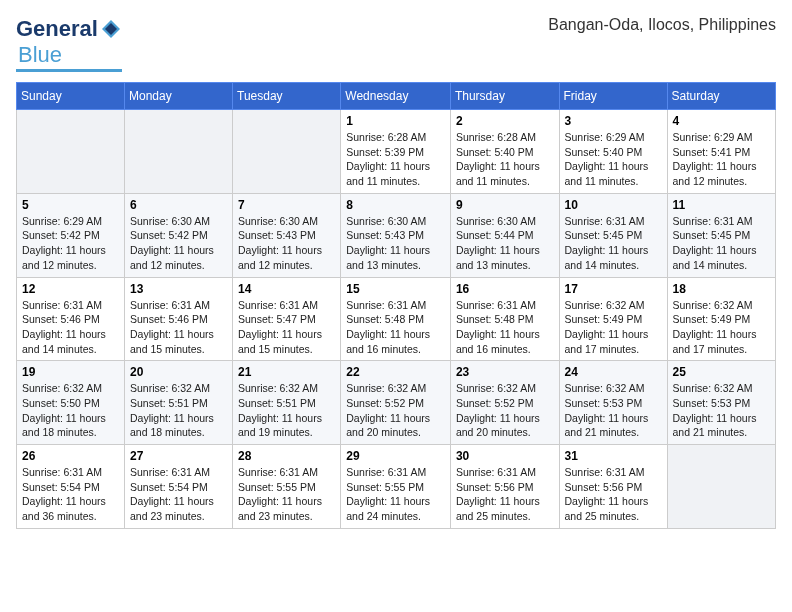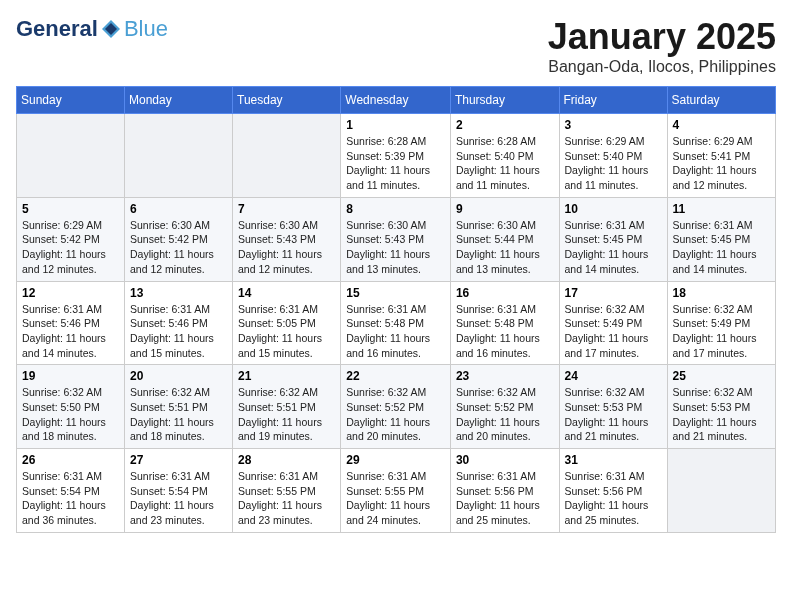--- a/index.html
+++ b/index.html
@@ -11,21 +11,21 @@
       padding: 16px;
     }
     .header {
       display: flex;
       justify-content: space-between;
       align-items: flex-start;
       margin-bottom: 10px;
     }
     .logo {
       display: flex;
-      flex-direction: row;
+      flex-direction: column;
       align-items: flex-start;
     }
     .title-block {
       text-align: right;
     }
     .month-title {
       font-size: 36px;
       font-weight: bold;
       color: #1a1a1a;
     }
@@ -85,21 +85,20 @@
         <polygon points="11,2 20,11 11,20 2,11" fill="#4a9fd4"></polygon>
         <polygon points="11,5 17,11 11,17 5,11" fill="#1a3a6b"></polygon>
       </svg>
     </div>
     <div style="display:flex; align-items:center;">
       <span style="font-size:22px; font-weight:normal; color:#4a9fd4; margin-left:2px;">Blue</span>
     </div>
     <div style="width:100%; height:3px; background:#4a9fd4; margin-top:1px;"></div>
   </div>
   <div class="title-block">
-    <div class="month-title">January 2025</div>
     <div class="location-title">Bangan-Oda, Ilocos, Philippines</div>
   </div>
 </div>
 
 <table class="calendar">
   <thead>
     <tr>
     <th>Sunday</th>
         <th>Monday</th>
         <th>Tuesday</th>
@@ -219,21 +218,21 @@
           <div class="day-info">
             <span>Sunrise: 6:31 AM</span><br>
             <span>Sunset: 5:46 PM</span><br>
             <span>Daylight: 11 hours and 15 minutes.</span>
           </div>
         </td>
         <td>
           <span class="day-number">14</span>
           <div class="day-info">
             <span>Sunrise: 6:31 AM</span><br>
-            <span>Sunset: 5:05 PM</span><br>
+            <span>Sunset: 5:47 PM</span><br>
             <span>Daylight: 11 hours and 15 minutes.</span>
           </div>
         </td>
         <td>
           <span class="day-number">15</span>
           <div class="day-info">
             <span>Sunrise: 6:31 AM</span><br>
             <span>Sunset: 5:48 PM</span><br>
             <span>Daylight: 11 hours and 16 minutes.</span>
           </div>

